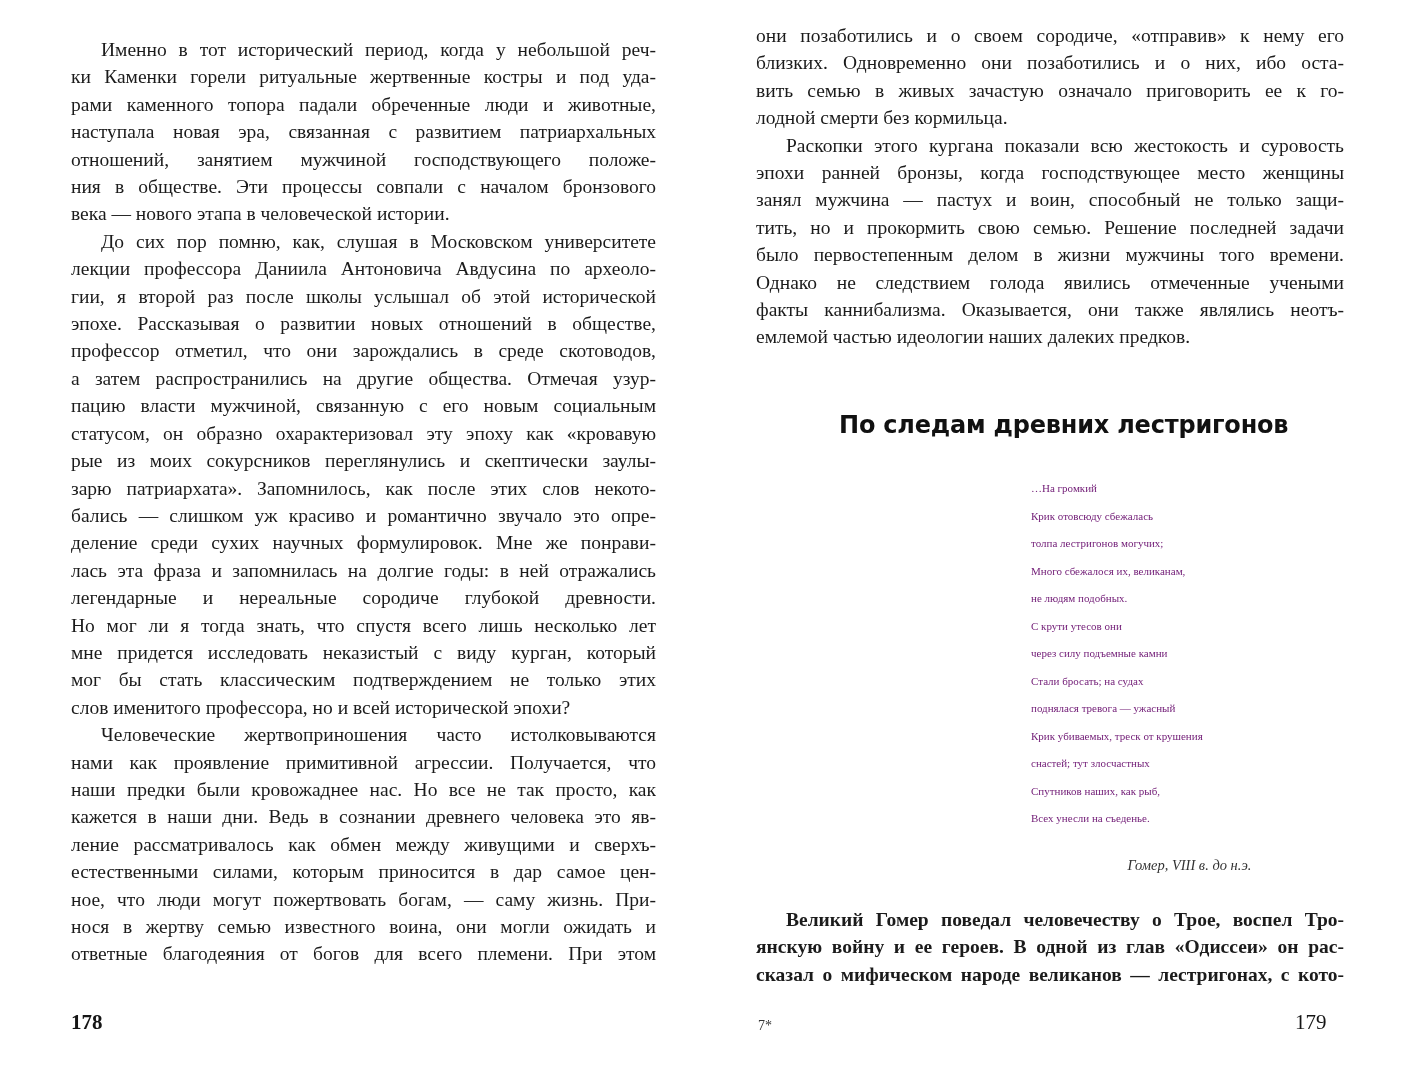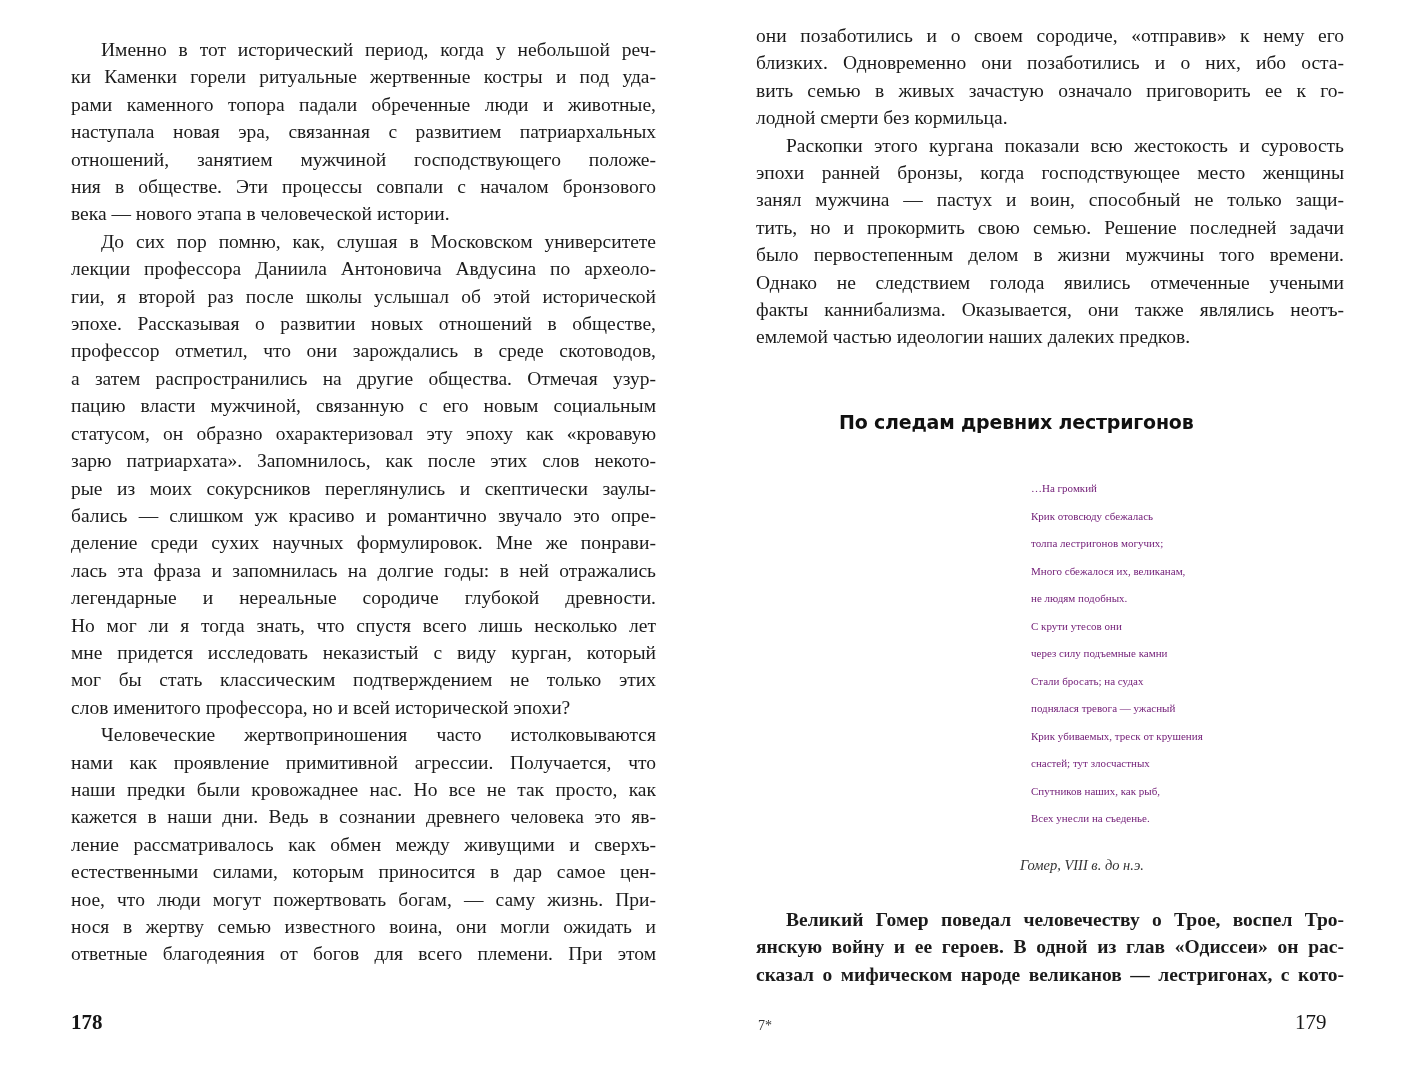--- a/index.html
+++ b/index.html
@@ -54,45 +54,45 @@
       padding-left: 30px;
     }
 
     .section-heading {
       position: absolute;
       left: 130px;
       top: 411px;
       width: 460px;
       font-family: "DejaVu Sans", "Liberation Sans", sans-serif;
       font-weight: bold;
-      font-size: 19px;
+      font-size: 24px;
       letter-spacing: -0.2px;
       color: #111;
       text-align: left;
     }
 
     .epigraph {
       position: absolute;
       left: 322px;
       top: 475px;
       width: 320px;
       font-size: 11px;
       line-height: 27.5px;
       color: #701a75;
     }
     .epigraph .verse-line {
       display: block;
       white-space: nowrap;
     }
     .epigraph-attribution {
       position: absolute;
-      left: 311px;
+      left: 324px;
       top: 857px;
       width: 313px;
-      text-align: left;
+      text-align: center;
       font-style: italic;
       font-size: 14.5px;
       color: #333;
     }
 
     .text-block.bottom {
       left: 47px;
       width: 588px;
       top: 906px;
       font-weight: bold;
@@ -137,22 +137,22 @@
       </div>
       <div>
         <span class="line indent">До сих пор помню, как, слушая в Московском университете</span>
         <span class="line">лекции профессора Даниила Антоновича Авдусина по археоло-</span>
         <span class="line">гии, я второй раз после школы услышал об этой исторической</span>
         <span class="line">эпохе. Рассказывая о развитии новых отношений в обществе,</span>
         <span class="line">профессор отметил, что они зарождались в среде скотоводов,</span>
         <span class="line">а затем распространились на другие общества. Отмечая узур-</span>
         <span class="line">пацию власти мужчиной, связанную с его новым социальным</span>
         <span class="line">статусом, он образно охарактеризовал эту эпоху как «кровавую</span>
+        <span class="line">рые из моих сокурсников переглянулись и скептически заулы-</span>
         <span class="line">зарю патриархата». Запомнилось, как после этих слов некото-</span>
-        <span class="line">рые из моих сокурсников переглянулись и скептически заулы-</span>
         <span class="line">бались — слишком уж красиво и романтично звучало это опре-</span>
         <span class="line">деление среди сухих научных формулировок. Мне же понрави-</span>
         <span class="line">лась эта фраза и запомнилась на долгие годы: в ней отражались</span>
         <span class="line">легендарные и нереальные сородиче глубокой древности.</span>
         <span class="line">Но мог ли я тогда знать, что спустя всего лишь несколько лет</span>
         <span class="line">мне придется исследовать неказистый с виду курган, который</span>
         <span class="line">мог бы стать классическим подтверждением не только этих</span>
         <span class="line last">слов именитого профессора, но и всей исторической эпохи?</span>
       </div>
       <div>

